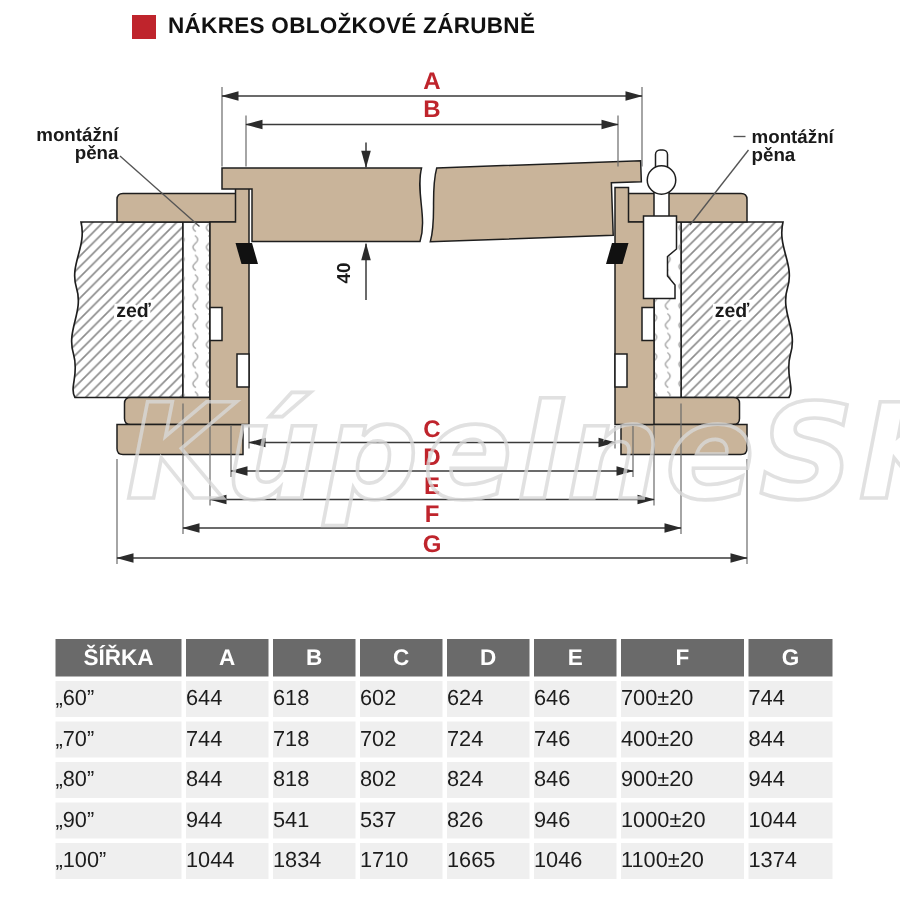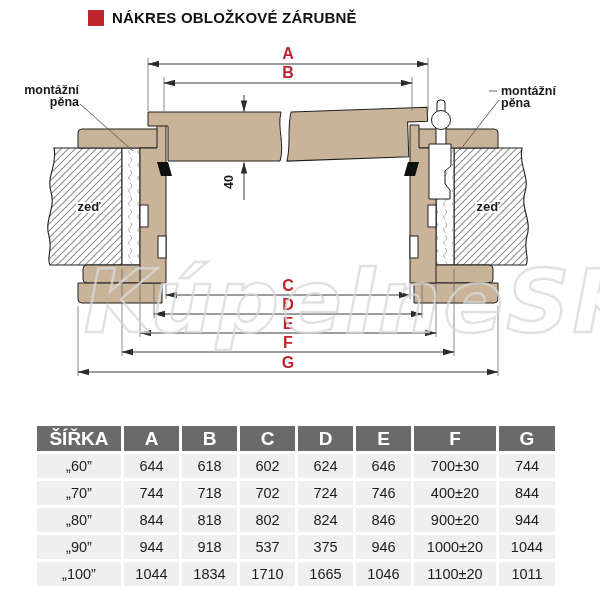--- a/index.html
+++ b/index.html
@@ -21,24 +21,24 @@
   .leader{stroke:#555;stroke-width:.9;fill:none;}
   .redlbl{fill:var(--accent_red,#bf242c);font:700 16px "Liberation Sans",sans-serif;text-anchor:middle;}
   .blklbl{fill:#1a1a1a;font:700 13px "Liberation Sans",sans-serif;}
   .smalllbl{fill:#1a1a1a;font:700 12.5px "Liberation Sans",sans-serif;}
   .halo{paint-order:stroke;stroke:#fff;stroke-width:4px;}
   .watermark{font:italic 700 88px "DejaVu Sans",sans-serif;fill:none;
              stroke:var(--watermark_gray,#d8d8d8);stroke-opacity:.78;stroke-width:2.4px;letter-spacing:3px;}
   
   .dims-table{position:absolute;left:34px;top:423px;border-collapse:separate;border-spacing:3px;
               table-layout:fixed;z-index:2;}
-  .dims-table th{background:var(--table_header_gray,#6a6a6a);color:#fff;font-size:19px;font-weight:700;
+  .dims-table th{background:var(--table_header_gray,#6a6a6a);color:#fff;font-size:15px;font-weight:700;
                  height:25px;text-align:center;padding:0;}
   .dims-table td{background:var(--table_row_gray,#efefef);color:#1c1c1c;font-size:14.5px;font-weight:400;
-                 height:24px;text-align:center;padding:0;}
+                 height:24px;text-align:left;padding:0;}
 </style>
 </head>
 <body>
 
 <div class="stage">
 
   <div class="title-row">
     <span class="title-bullet"></span>
     <span class="title-text">NÁKRES OBLOŽKOVÉ ZÁRUBNĚ</span>
   </div>
@@ -195,21 +195,21 @@
       </tr>
     </thead>
     <tbody>
       <tr>
         <td>„60”</td>
         <td>644</td>
         <td>618</td>
         <td>602</td>
         <td>624</td>
         <td>646</td>
-        <td>700±30</td>
+        <td>700±20</td>
         <td>744</td>
       </tr>
       <tr>
         <td>„70”</td>
         <td>744</td>
         <td>718</td>
         <td>702</td>
         <td>724</td>
         <td>746</td>
         <td>400±20</td>
@@ -221,32 +221,32 @@
         <td>818</td>
         <td>802</td>
         <td>824</td>
         <td>846</td>
         <td>900±20</td>
         <td>944</td>
       </tr>
       <tr>
         <td>„90”</td>
         <td>944</td>
-        <td>918</td>
+        <td>541</td>
         <td>537</td>
-        <td>375</td>
+        <td>826</td>
         <td>946</td>
         <td>1000±20</td>
         <td>1044</td>
       </tr>
       <tr>
         <td>„100”</td>
         <td>1044</td>
         <td>1834</td>
         <td>1710</td>
         <td>1665</td>
         <td>1046</td>
         <td>1100±20</td>
-        <td>1011</td>
+        <td>1374</td>
       </tr>
     </tbody>
   </table>
 </div>
 
 </body></html>

